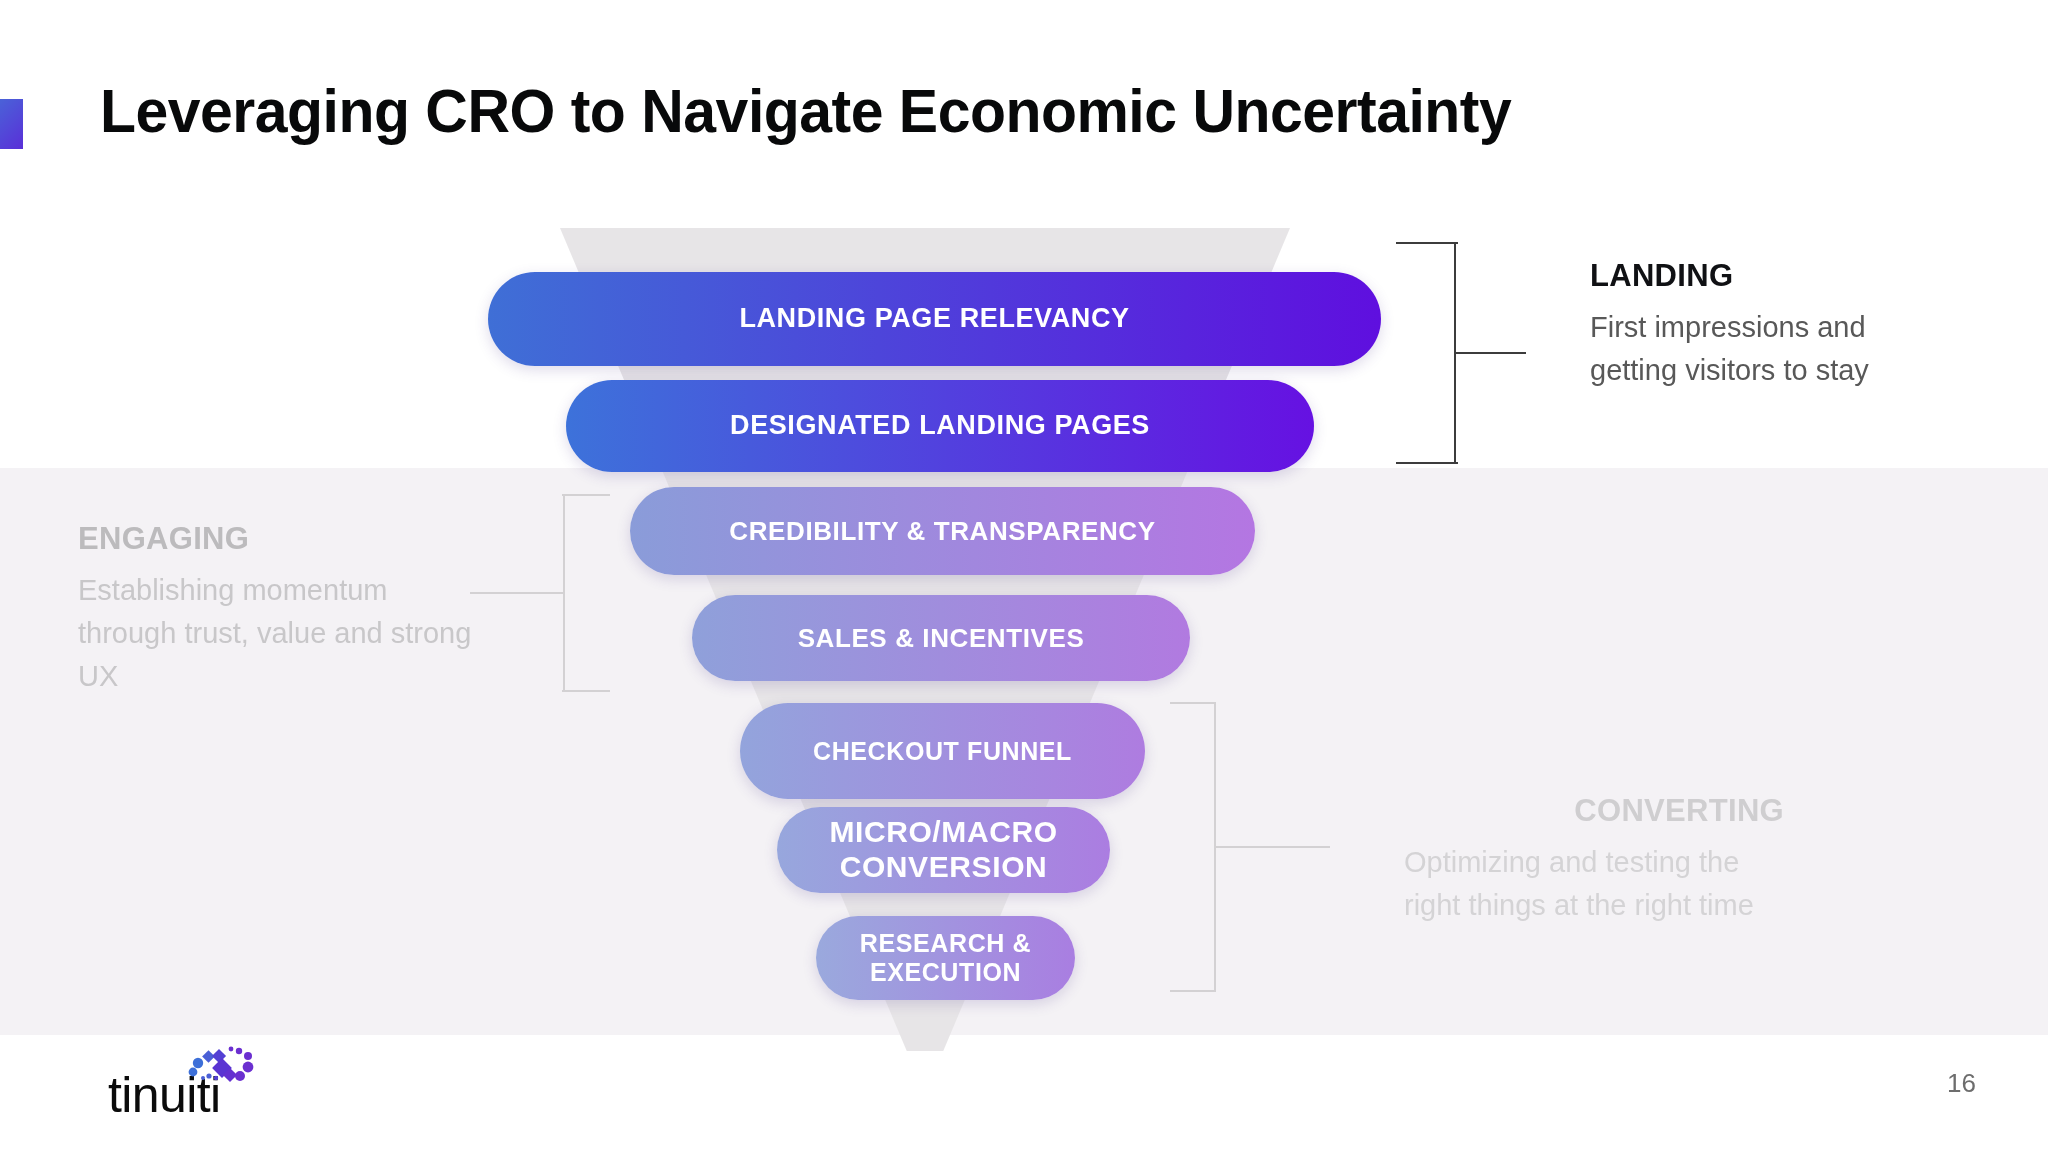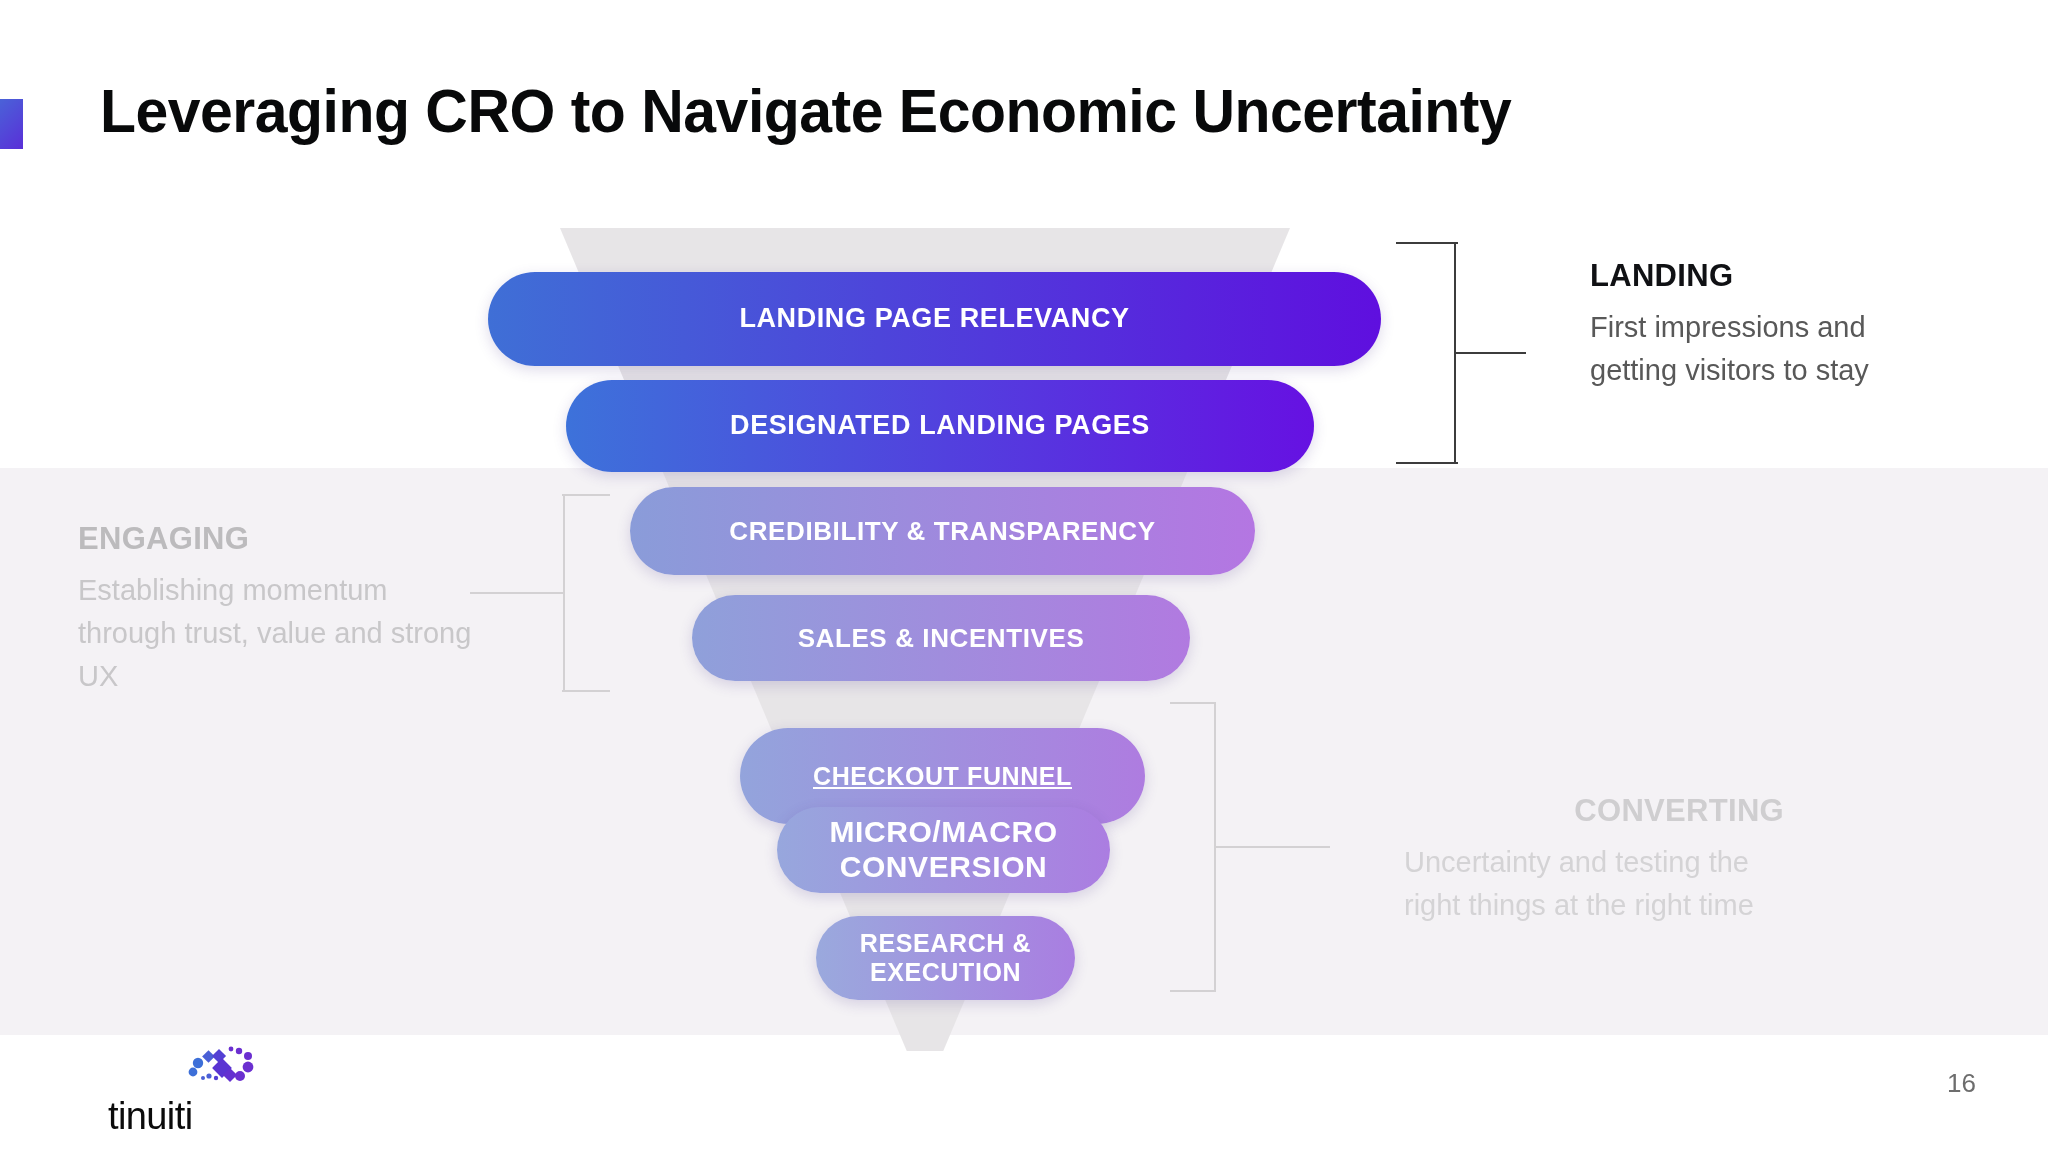--- a/index.html
+++ b/index.html
@@ -149,26 +149,25 @@
     position: absolute;
     left: 108px;
     top: 1045px;
     width: 150px;
     height: 62px;
   }
   .logo-word {
     position: absolute;
     left: 0;
     top: 21px;
-    font-size: 38px;
+    font-size: 50px;
     font-weight: 400;
     color: #0b0b0b;
     letter-spacing: -0.6px;
     font-family: "Liberation Sans", sans-serif;
-    margin-top: 29px;
   }
   .logo-mark { position: absolute; left: 78px; top: 0px; }
   .page-num {
     position: absolute;
     right: 72px;
     top: 1068px;
     font-size: 26px;
     color: #6d6d6d;
   }
 </style>
@@ -190,21 +189,21 @@
       </div>
       <div class="bar" style="left: 566px; top: 380px; width: 748px; height: 92px; font-size: 27px; background: linear-gradient(90deg, rgb(61, 114, 218) 0%, rgb(102, 17, 226) 100%);">
         <span>DESIGNATED LANDING PAGES</span>
       </div>
       <div class="bar" style="left: 630px; top: 487px; width: 625px; height: 88px; font-size: 26px; background: linear-gradient(90deg, rgb(138, 156, 217) 0%, rgb(180, 118, 226) 100%);">
         <span>CREDIBILITY &amp; TRANSPARENCY</span>
       </div>
       <div class="bar" style="left: 692px; top: 595px; width: 498px; height: 86px; font-size: 26px; background: linear-gradient(90deg, rgb(143, 160, 218) 0%, rgb(177, 122, 224) 100%);">
         <span>SALES &amp; INCENTIVES</span>
       </div>
-      <div class="bar" style="left: 740px; top: 728px; width: 405px; height: 96px; font-size: 25px; background: linear-gradient(90deg, rgb(147, 164, 220) 0%, rgb(174, 124, 224) 100%); text-decoration: underline;">
+      <div class="bar" style="left: 740px; top: 703px; width: 405px; height: 96px; font-size: 25px; background: linear-gradient(90deg, rgb(147, 164, 220) 0%, rgb(174, 124, 224) 100%);">
         <span>CHECKOUT FUNNEL</span>
       </div>
       <div class="bar" style="left: 777px; top: 807px; width: 333px; height: 86px; font-size: 30px; background: linear-gradient(90deg, rgb(151, 167, 221) 0%, rgb(171, 125, 225) 100%);">
         <span>MICRO/MACRO CONVERSION</span>
       </div>
       <div class="bar" style="left: 816px; top: 916px; width: 259px; height: 84px; font-size: 25px; background: linear-gradient(90deg, rgb(154, 169, 221) 0%, rgb(169, 126, 225) 100%);">
         <span>RESEARCH &amp; EXECUTION</span>
       </div>
     </div>
 
@@ -234,21 +233,21 @@
     <div class="annot-body">First impressions and getting visitors to stay</div>
   </div>
 
   <div class="annot" id="annot-engaging">
     <div class="annot-title">ENGAGING</div>
     <div class="annot-body">Establishing momentum through trust, value and strong UX</div>
   </div>
 
   <div class="annot" id="annot-converting">
     <div class="annot-title">CONVERTING</div>
-    <div class="annot-body">Uncertainty and testing the right things at the right time</div>
+    <div class="annot-body">Optimizing and testing the right things at the right time</div>
   </div>
 
   <div class="logo-wrap">
     <div class="logo-word">tinuiti</div>
     <div class="logo-mark">
       <svg width="70" height="42" viewBox="0 0 70 42" xmlns="http://www.w3.org/2000/svg">
         <circle cx="7" cy="27" r="4.4" fill="#3d6fd8"></circle>
         <circle cx="12" cy="18" r="5.2" fill="#3d6fd8"></circle>
         <rect x="18" y="7" width="9" height="9" fill="#4a5fd6" transform="rotate(45 22.5 11.5)"></rect>
         <rect x="28" y="6" width="10" height="10" fill="#5340d4" transform="rotate(45 33 11)"></rect>

